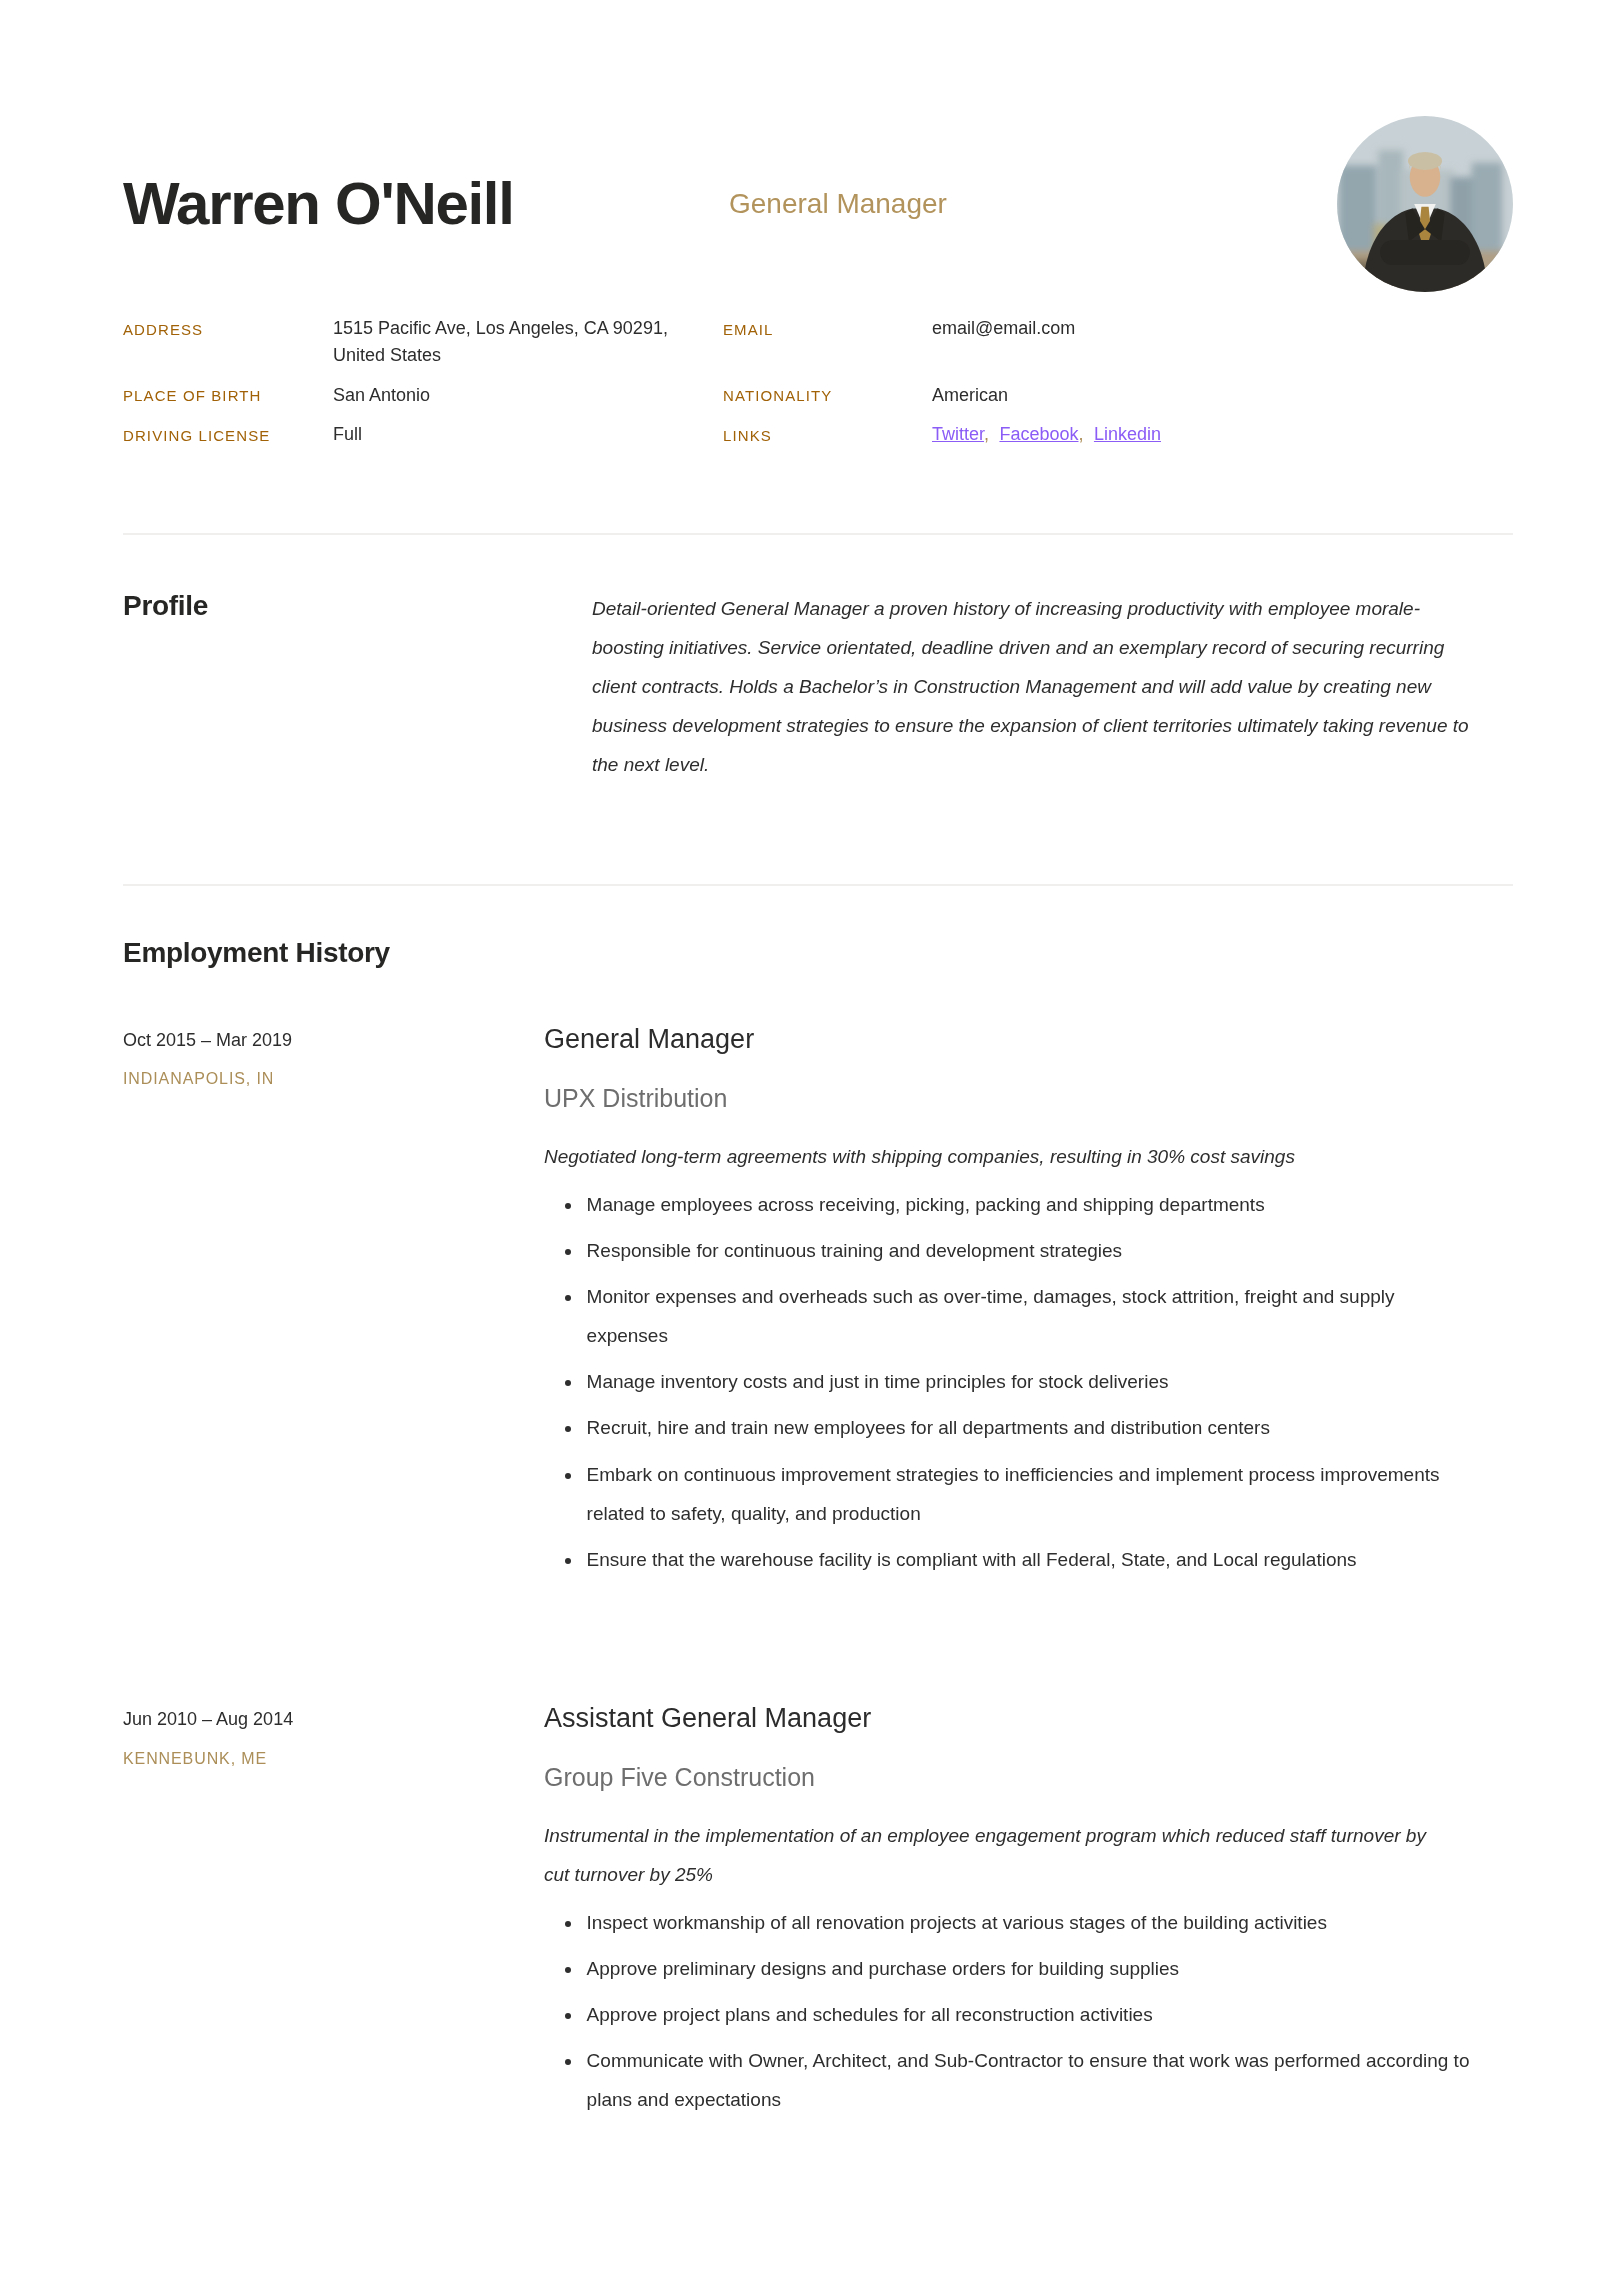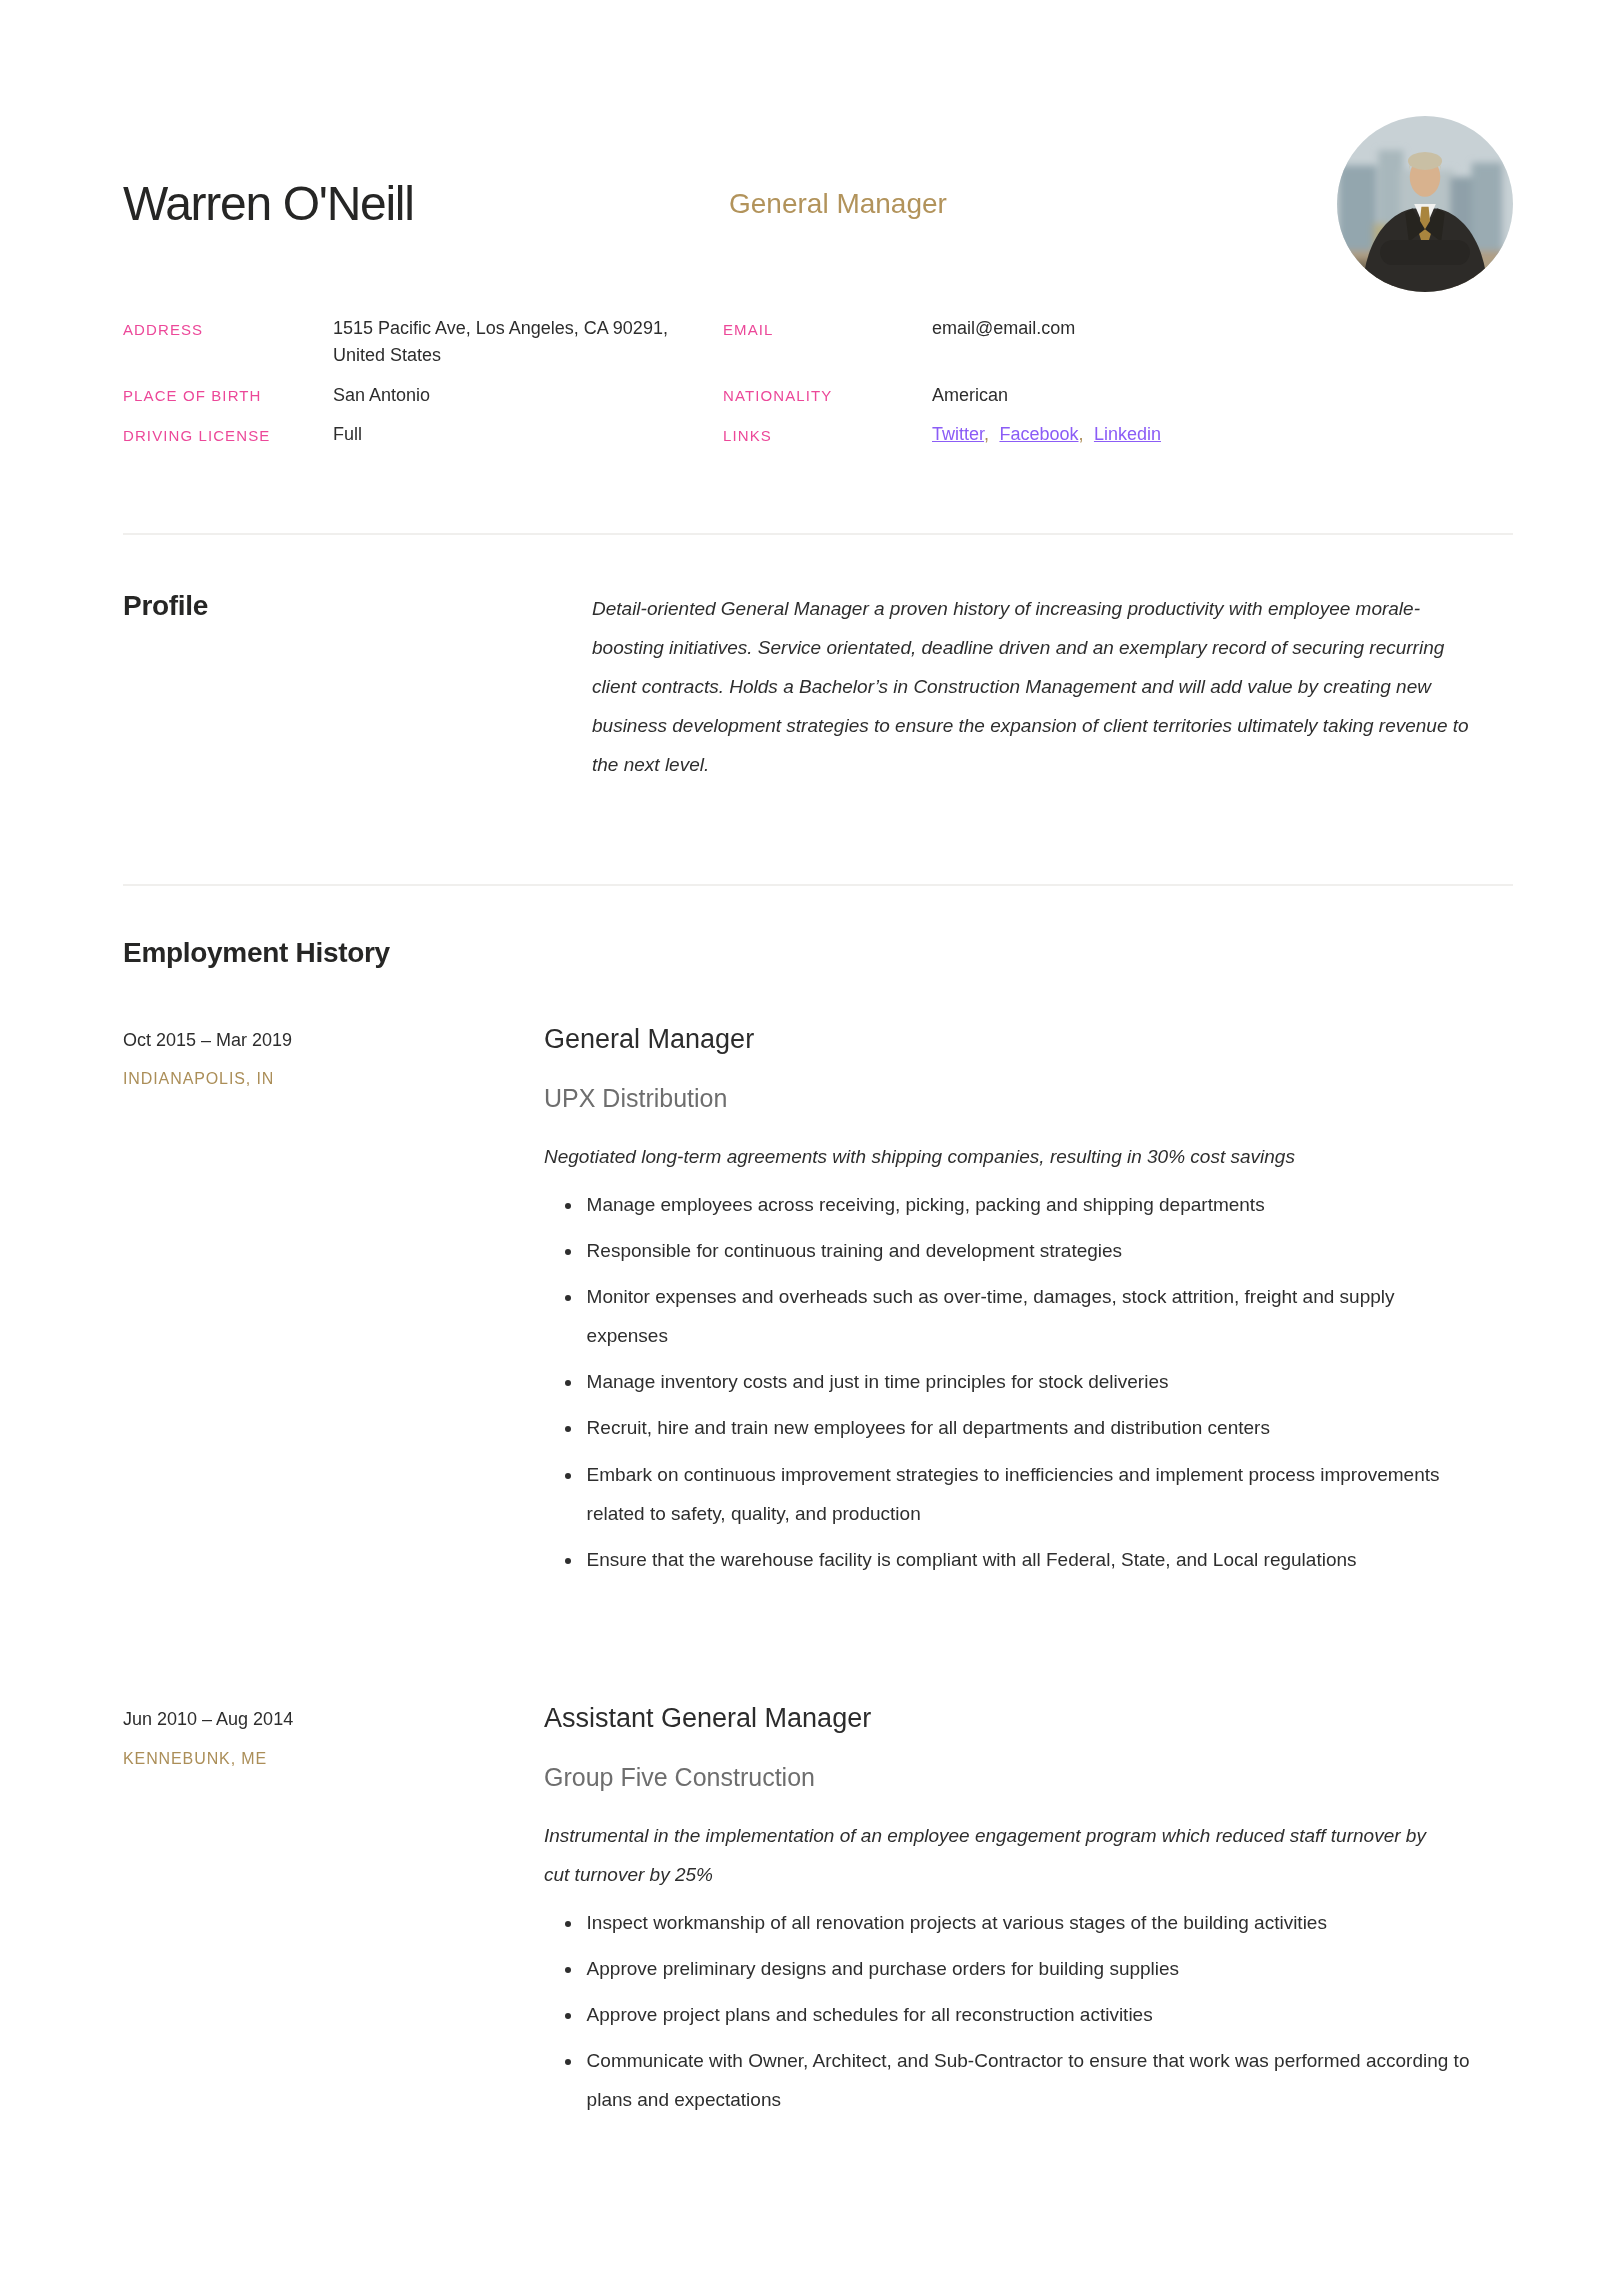--- a/index.html
+++ b/index.html
@@ -5,27 +5,27 @@
   html,body{margin:0;padding:0;}
   body{
     width:1620px;height:2293px;box-sizing:border-box;
     background:#ffffff;color:#2e2e2e;
     font-family:"Liberation Sans",sans-serif;
     padding:116px 107px 0 123px;
     overflow:hidden;position:relative;
   }
   
   .header{display:grid;grid-template-columns:606px 1fr 176px;align-items:center;}
-  .name{font-size:48px;font-weight:normal;color:#262625;letter-spacing:-1.3px;line-height:56px;}
+  .name{font-size:60px;font-weight:bold;color:#262625;letter-spacing:-1.3px;line-height:56px;}
   .head-title{font-size:28px;color:#b2935b;line-height:36px;}
   .photo-wrap{width:176px;height:176px;}
   
   .contact{margin-top:23px;display:grid;grid-template-columns:210px 390px 209px 1fr;
            row-gap:12.5px;align-items:start;font-size:18px;line-height:27px;}
-  .clabel{font-size:15px;color:#ec4899;letter-spacing:1.1px;padding-top:2.7px;line-height:24px;}
+  .clabel{font-size:15px;color:#a16207;letter-spacing:1.1px;padding-top:2.7px;line-height:24px;}
   .cvalue{color:#2d2d2d;}
   .links a{color:#8b5cf6;text-decoration:underline;cursor:pointer;}
   .links .comma{color:#ab8c55;margin-right:5.4px;}
   
   .divider{border:none;height:1.8px;background:#f0efed;margin:0;}
   .divider.d1{margin-top:85px;}
   .divider.d2{margin-top:100px;}
   
   .section{display:grid;grid-template-columns:421px 1fr;gap:48px;}
   .section.profile{padding-top:54px;}

